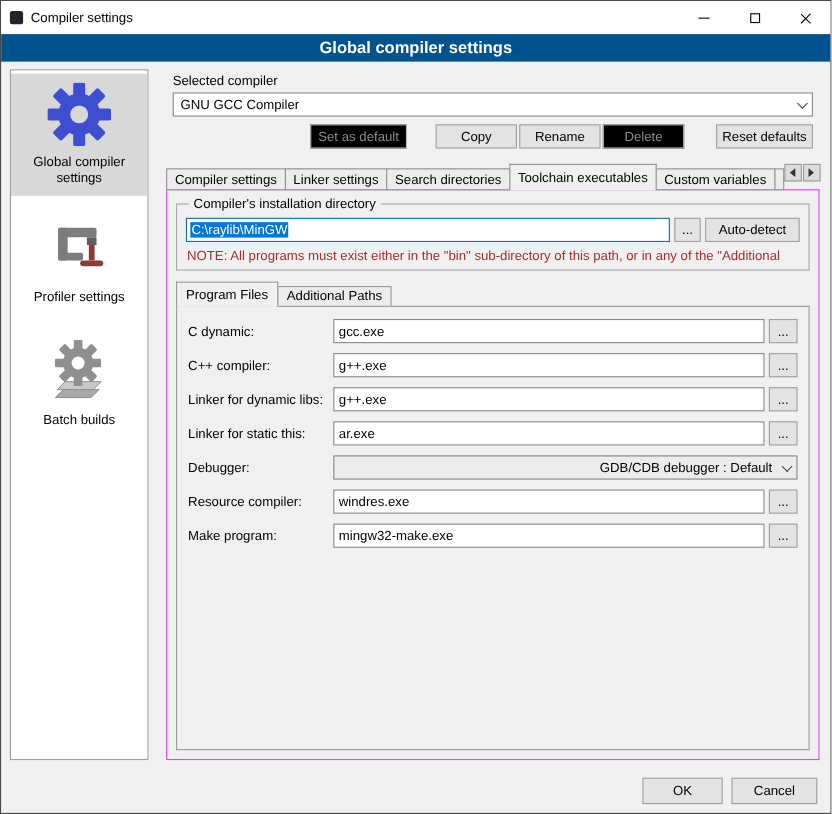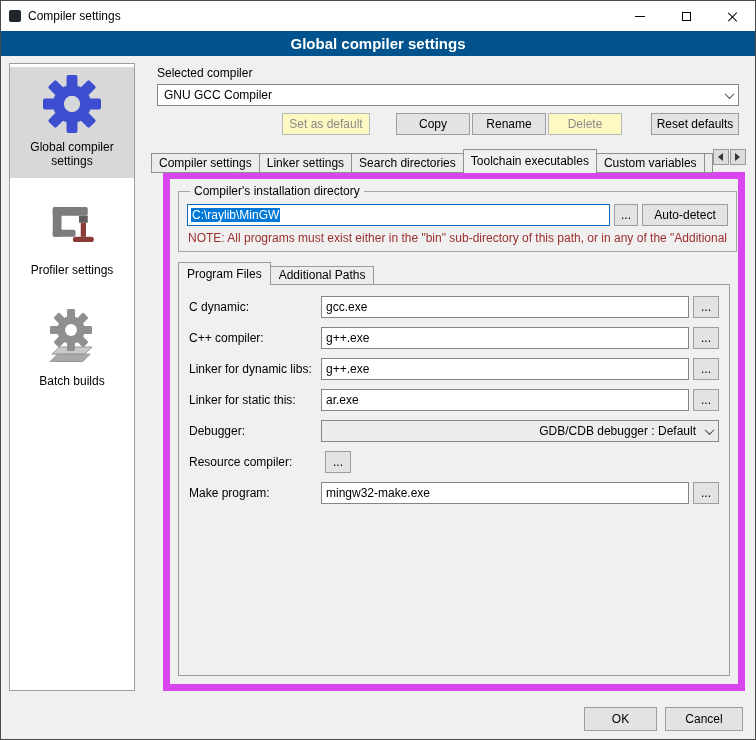--- a/index.html
+++ b/index.html
@@ -44,21 +44,21 @@
   .main { position:absolute; left:146px; top:62px; width:602px; height:632px; }
   .sc-label { position:absolute; left:10px; top:3px;text-align:right; }
   .combo { display:flex; align-items:center; border:1px solid #858585; background:#fff; height:22px; }
   .combo .txt { flex:1; padding:0 6px; white-space:nowrap; overflow:hidden; }
   .combo .arrow { width:17px; height:100%; display:flex; align-items:center; justify-content:center; }
   .chev { width:7px; height:7px; border-right:1.5px solid #444; border-bottom:1.5px solid #444;
           transform:rotate(45deg) translate(-1px,-1px); display:block; }
   .sc-combo { position:absolute; left:10px; top:21px; width:582px; }
 
   .btn { background:#e3e3e3; border:1px solid #9e9e9e; font:inherit; font-size:12px; cursor:default; }
-  .btn[disabled] { color:#8a8a8a; background:#fef9c3; border-color:#b8b8b8; }
+  .btn[disabled] { color:#8a8a8a; background:#000000; border-color:#b8b8b8; }
   .cbtn { position:absolute; top:50px; height:22px; }
   .b-setdef { left:135px; width:88px; }
   .b-copy   { left:249px; width:74px; }
   .b-rename { left:325px; width:74px; }
   .b-delete { left:401px; width:74px; }
   .b-reset  { left:504px; width:88px; }
 
   
   .tabstrip { position:absolute; left:4px; right:4px; top:86px; height:24px; display:flex;
               align-items:flex-end; z-index:5; }
@@ -71,21 +71,21 @@
   .tab-arrows { margin-left:auto; align-self:flex-start; display:flex; gap:1px; }
   .sbtn { width:16px; height:16px; background:#dcdcdc; border:1px solid #9a9a9a;
           display:flex; align-items:center; justify-content:center; }
   .tri-left  { width:0; height:0; border-top:4px solid transparent; border-bottom:4px solid transparent;
                border-right:5px solid #333; display:block; }
   .tri-right { width:0; height:0; border-top:4px solid transparent; border-bottom:4px solid transparent;
                border-left:5px solid #333; display:block; }
 
   
   .page { position:absolute; left:4px; right:4px; top:109px; bottom:4px; background:#f0f0f0;
-          border:7px solid #d946ef; display:flex; flex-direction:column;margin-left:12px; }
+          border:1px solid #d946ef; display:flex; flex-direction:column; }
   fieldset.groupbox { margin:5px 8px 0; border:1px solid #a6a6a6; padding:4px 8px 4px; }
   fieldset.groupbox legend { padding:0 4px; margin-left:3px; }
   .dir-row { display:flex; gap:4px; margin-top:2px; }
   .dir-input { flex:1; height:22px; border:1px solid #0b6cc0; background:#fff;
                display:flex; align-items:center; padding:0 3px; overflow:hidden; }
   .dir-input .selected-text { background:#0078d7; color:#fff; padding:0 1px; white-space:nowrap; }
   .mini-btn { width:24px; height:22px; }
   .auto-btn { width:86px; height:22px; }
   .note { margin:5px 1px 2px; color:#9c2f2f; white-space:nowrap; overflow:hidden; }
 
@@ -266,20 +266,21 @@
           <div class="combo fcombo">
             <span class="txt">GDB/CDB debugger : Default</span>
             <span class="arrow">
                 <span class="chev"></span>
               </span>
           </div>
         </div>
 
         <div class="frow">
           <span class="flabel">Resource compiler:</span>
+          <input class="ftext" value="windres.exe" style="">
           <button class="btn browse">...</button>
         </div>
 
         <div class="frow">
           <span class="flabel">Make program:</span>
           <input class="ftext" value="mingw32-make.exe" style="">
           <button class="btn browse">...</button>
         </div>
 
       </div>

